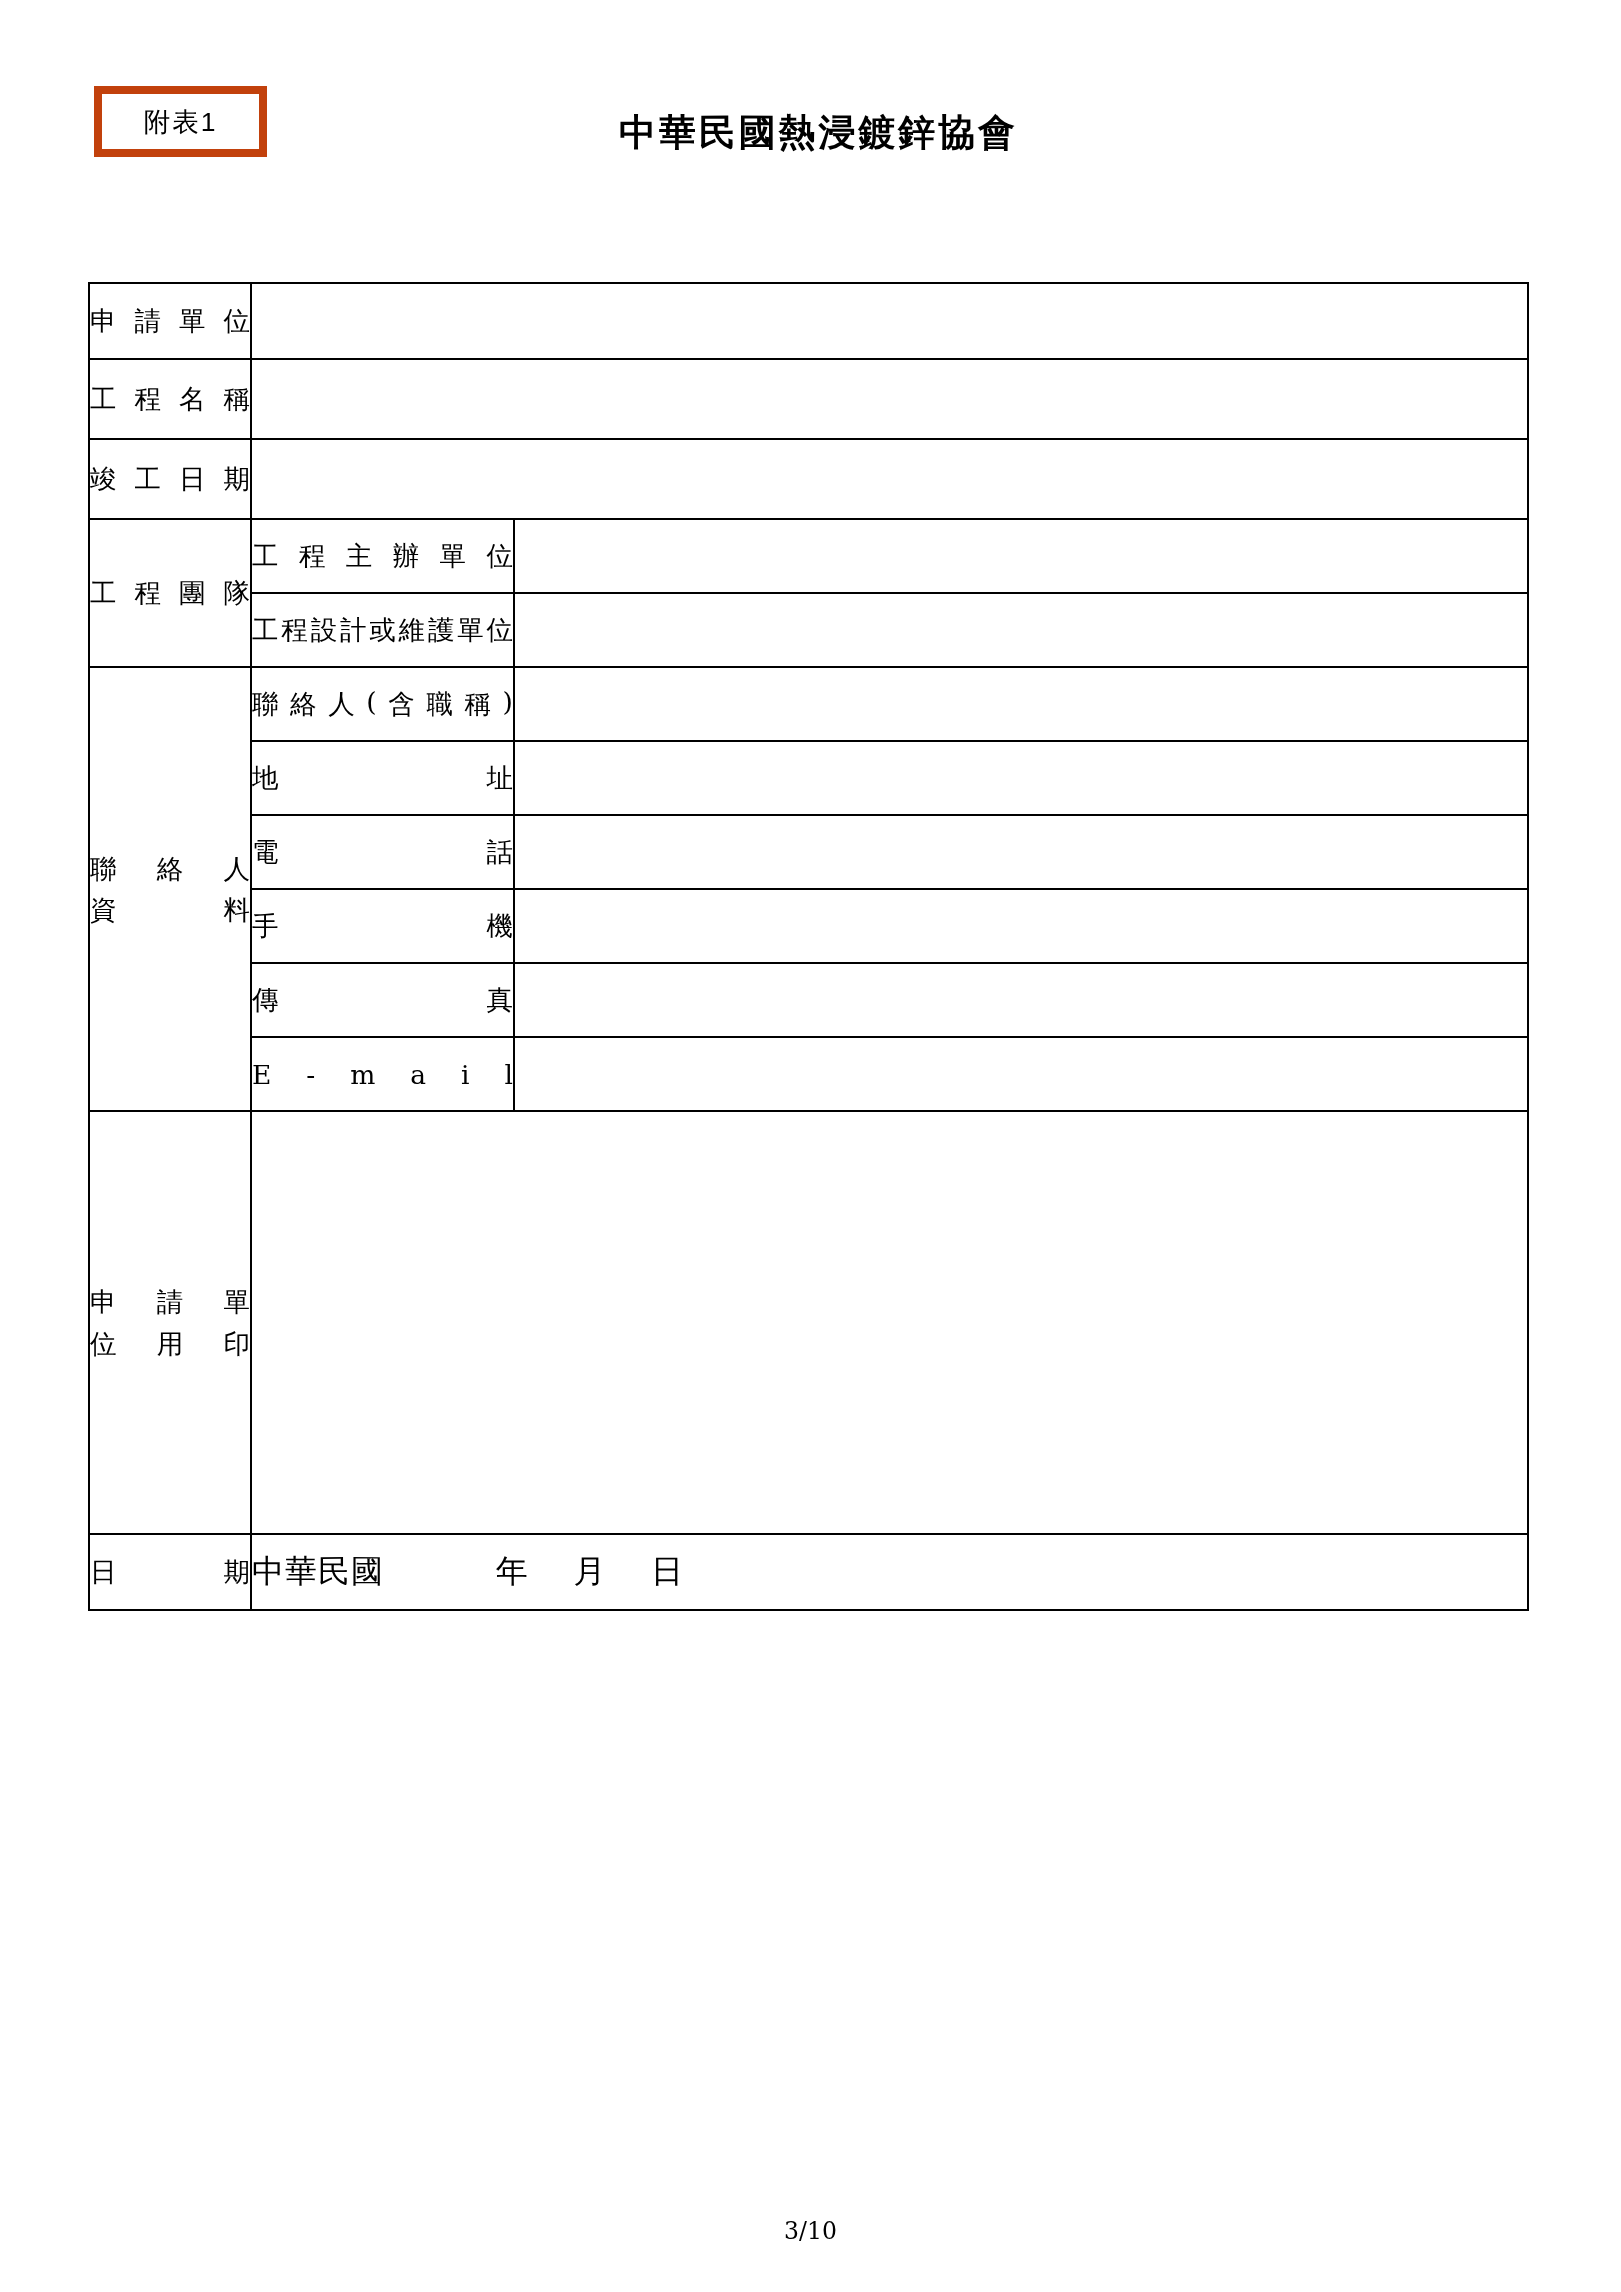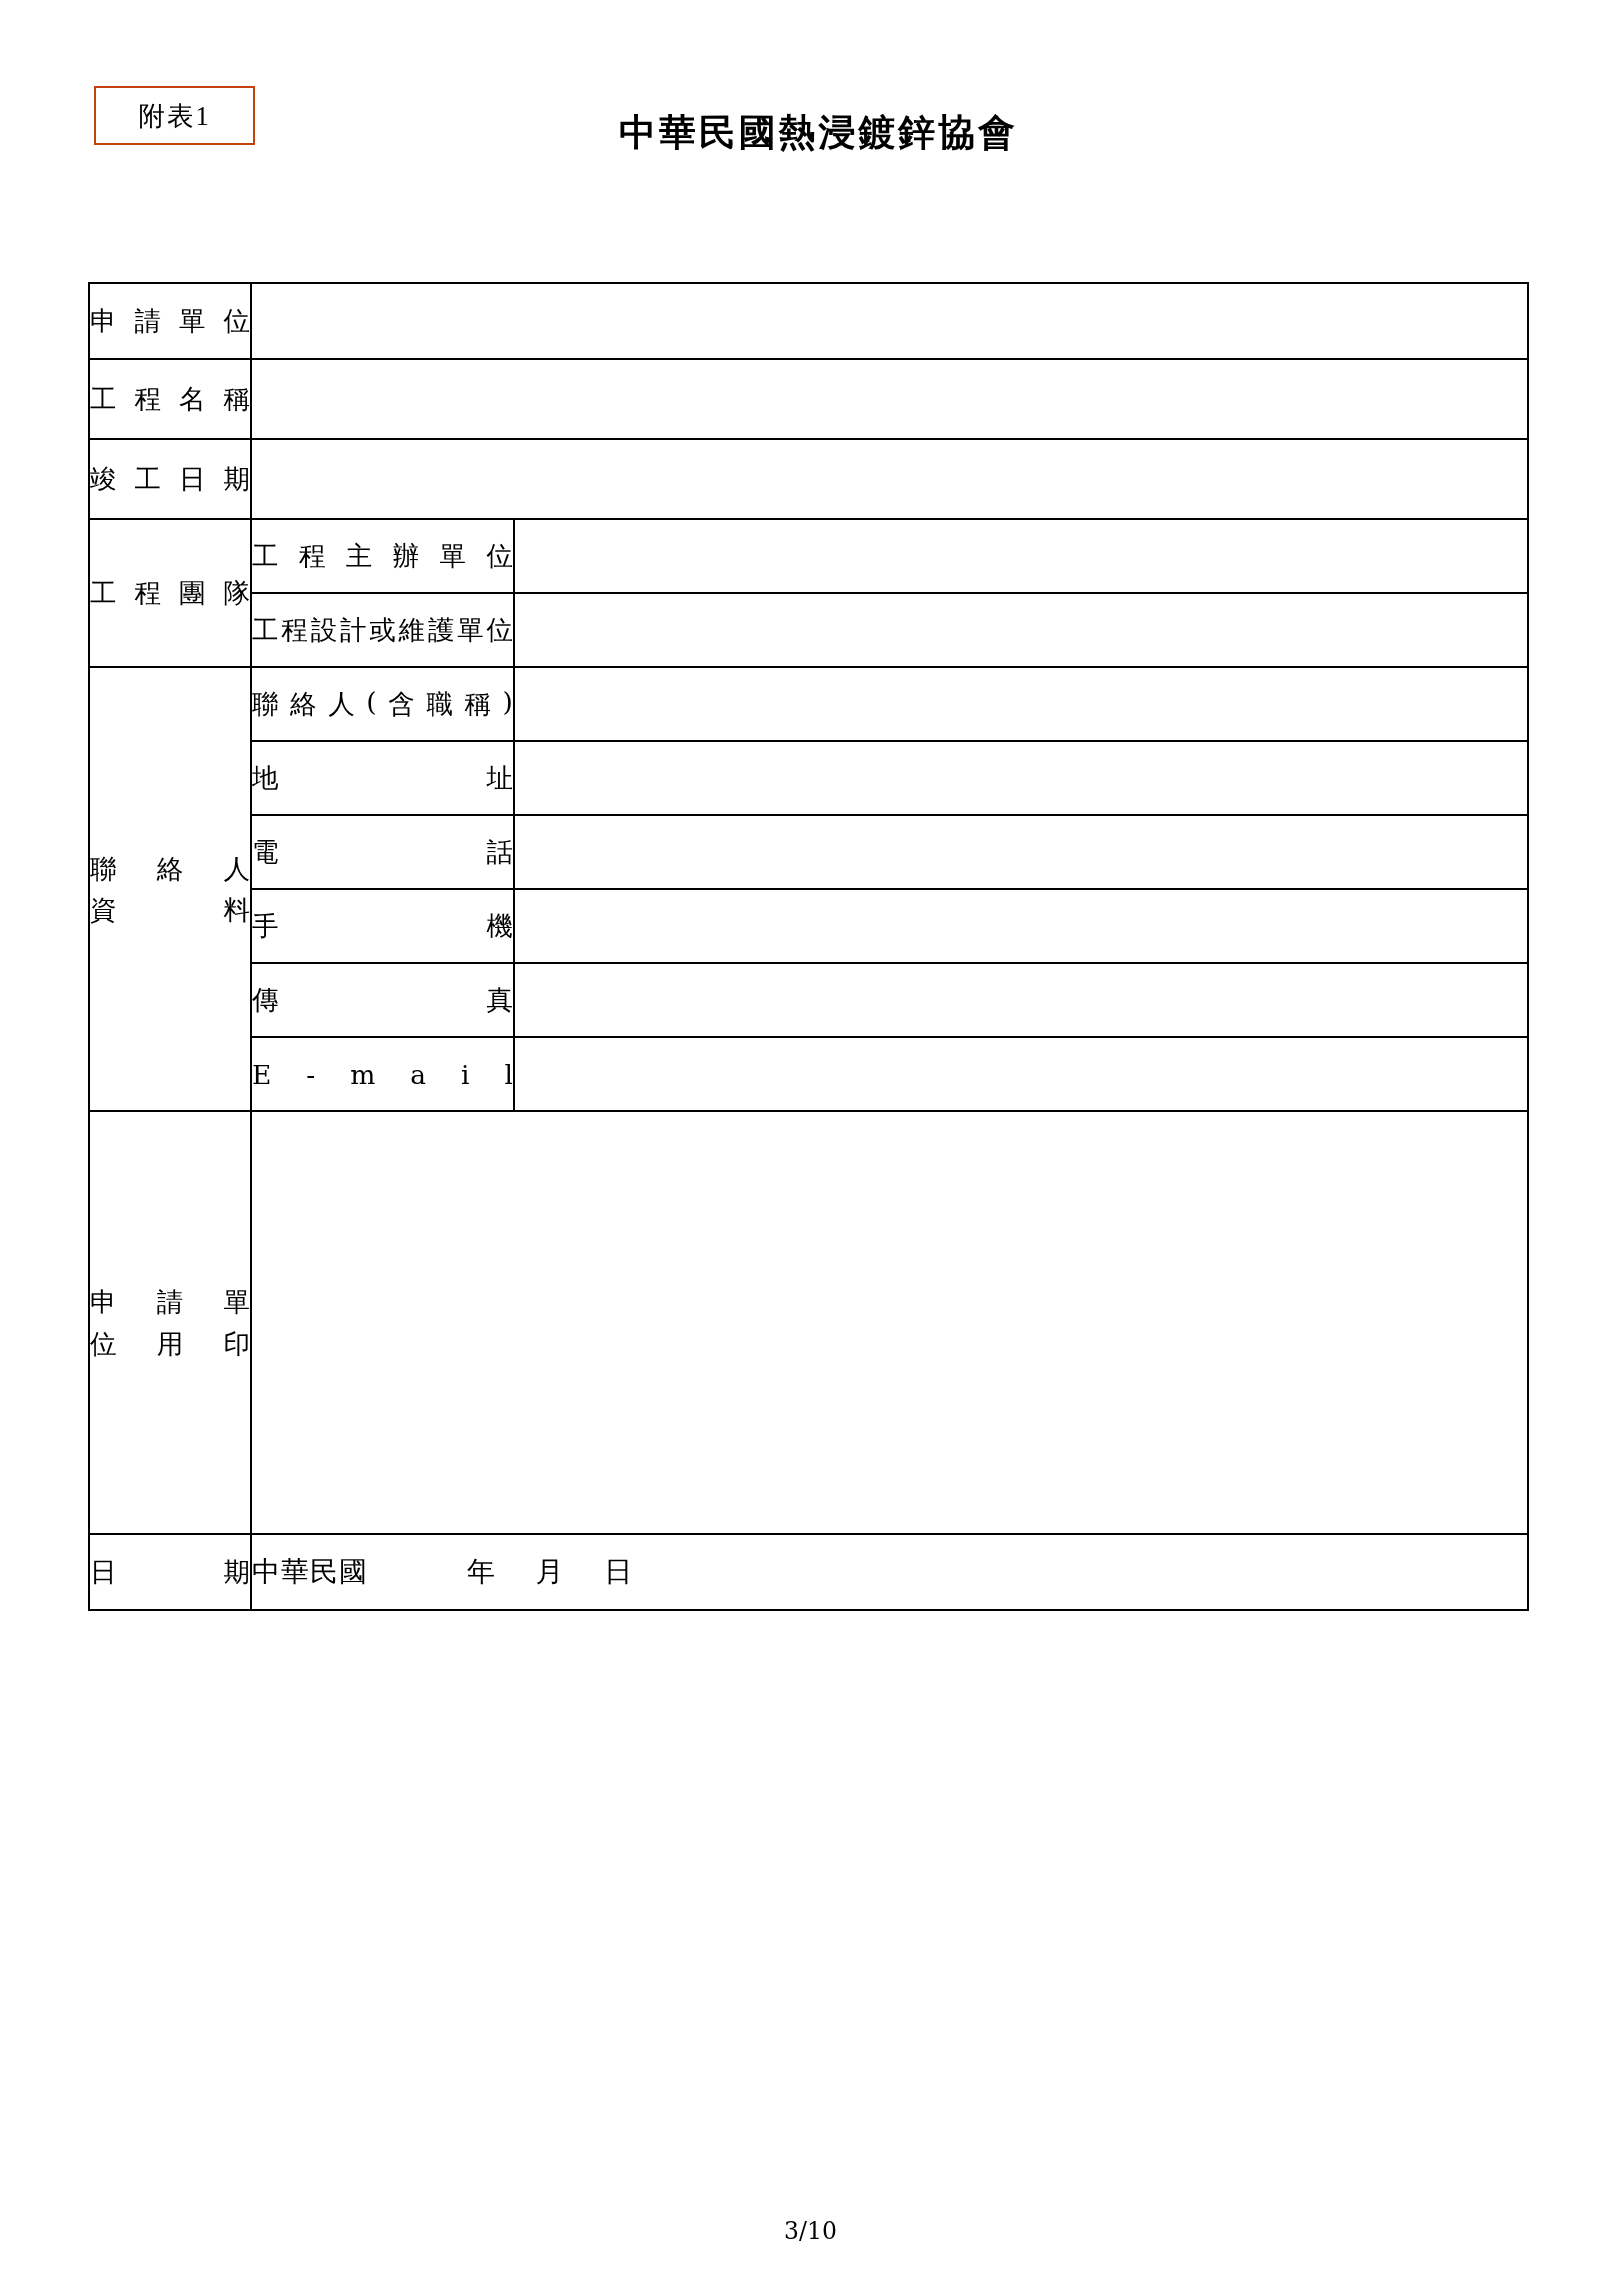--- a/index.html
+++ b/index.html
@@ -22,27 +22,27 @@
     box-sizing: border-box;
   }
 
   
   .attach-tag {
     position: absolute;
     left: 94px;
     top: 86px;
     width: 157px;
     height: 55px;
-    border: 2px solid #c2410c;
+    border: 8px solid #c2410c;
     display: flex;
     align-items: center;
     justify-content: center;
     font-size: 26.5px;
     letter-spacing: 2px;
-    font-family: Liberation Serif, serif;
+    font-family: Liberation Sans, sans-serif;
   }
 
   
   .title-block {
     position: absolute;
     left: 8px;
     top: 106px;
     width: 1621px;
     text-align: center;
   }
@@ -104,21 +104,21 @@
 
   .blank-cell { }
 
   .seal-label {
     font-size: 26.5px;
     line-height: 1.55;
     padding: 0 13.7px;
   }
 
   .date-value {
-    font-size: 28px;
+    font-size: 32px;
     padding-left: 172px;
     white-space: pre;
     letter-spacing: 1px;
   }
 
   
   .footer {
     position: absolute;
     left: 0;
     top: 2217px;

